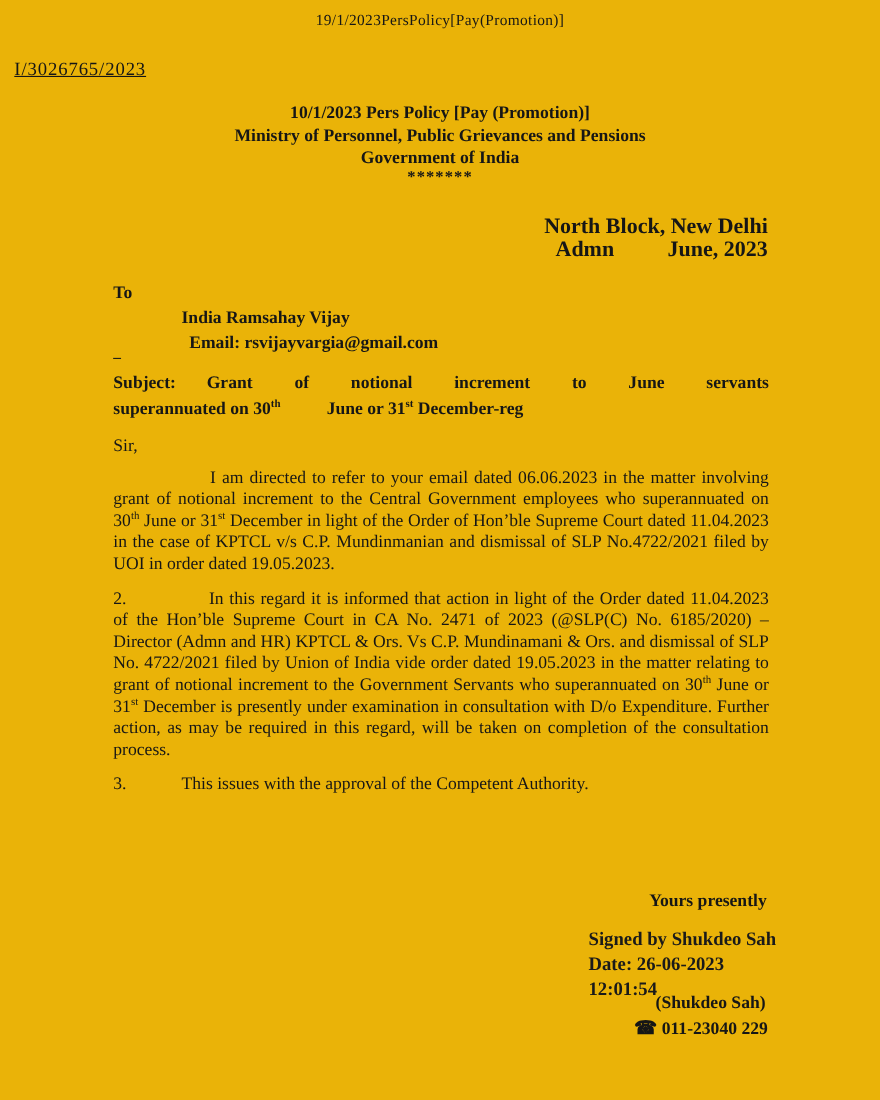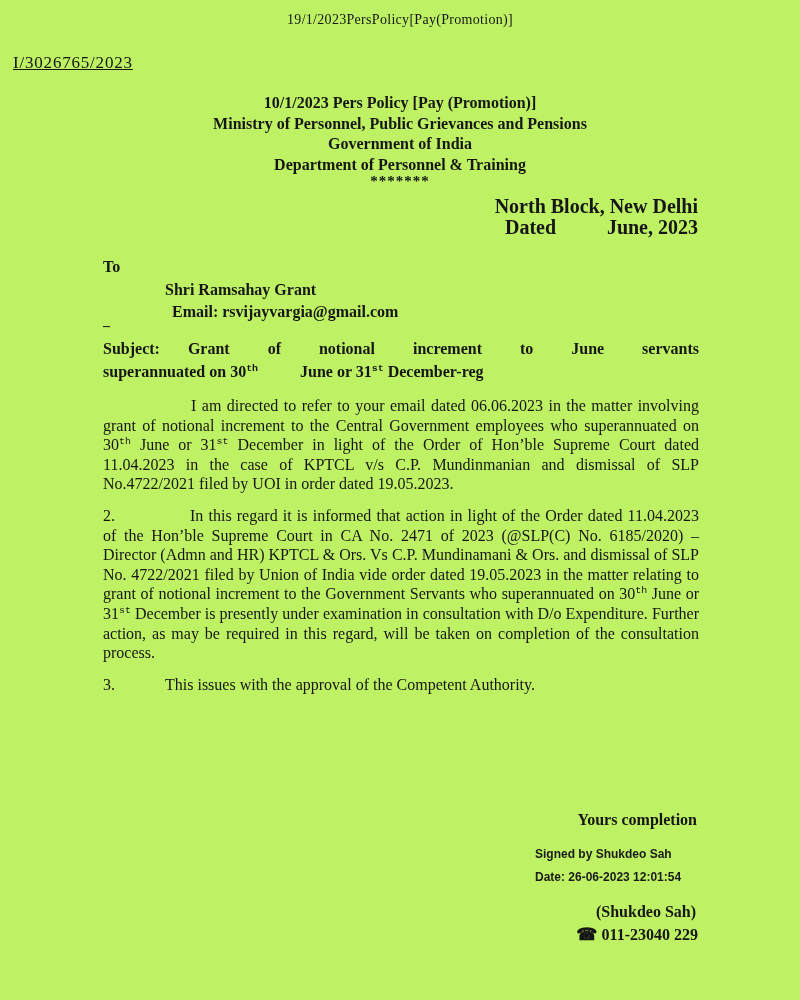--- a/index.html
+++ b/index.html
@@ -2,26 +2,26 @@
 <html><head>
 <meta charset="utf-8">
 <style>
   * { box-sizing: border-box; margin: 0; padding: 0; }
   html, body { background: #e8e8e8; }
   .page {
     position: relative;
     width: 800px;
     height: 1000px;
     margin: 0 auto;
-    background: #bef264;
+    background: #eab308;
     font-family: "Liberation Serif", "DejaVu Serif", serif;
     color: #161616;
     overflow: hidden;
   }
-  sup { font-size: 0.62em; vertical-align: super; line-height: 0; font-family: Liberation Mono, monospace; }
+  sup { font-size: 0.62em; vertical-align: super; line-height: 0; }
 
   .top-ref {
     position: absolute; top: 12px; left: 0; width: 100%;
     text-align: center; font-size: 14px; letter-spacing: 0.3px;
   }
   .file-no {
     position: absolute; top: 53px; left: 13px;
     font-size: 17px; letter-spacing: 0.8px; text-decoration: underline;
   }
   .letterhead {
@@ -65,78 +65,78 @@
   .pnum3 { display: inline-block; min-width: 62px; }
 
   .sig-block {
     position: absolute; top: 810px; left: 300px; width: 398px;
     text-align: right; font-weight: 700; font-size: 16px; line-height: 20px;
   }
   .closing { padding-right: 1px; }
   .digital-sig {
     position: absolute; top: 33px; left: 235px; width: 185px; z-index: 2;
     text-align: left;
-    font-family: Liberation Sans, sans-serif;
-    font-weight: 700; font-size: 12px; line-height: 22.5px;
+    font-family: Liberation Serif, serif;
+    font-weight: 700; font-size: 17px; line-height: 22.5px;
     color: #1a1a1a; transform: scaleY(1.02);
   }
   .sig-name { margin-top: 72px; padding-right: 2px; position: relative; z-index: 1; }
   .sig-designation { margin-top: 3px; }
   .sig-phone { margin-top: 3px; }
   .phone-ico { font-size: 17px; }
 </style>
 </head>
 <body>
 
 <div class="page">
 
   <div class="top-ref">19/1/2023PersPolicy[Pay(Promotion)]</div>
 
   <div class="file-no">I/3026765/2023</div>
 
   <div class="letterhead">
     <div>10/1/2023 Pers Policy [Pay (Promotion)]</div>
     <div>Ministry of Personnel, Public Grievances and Pensions</div>
     <div>Government of India</div>
-    <div>Department of Personnel &amp; Training</div>
     <div class="stars">*******</div>
   </div>
 
   <div class="dateline">
     <div class="place">North Block, New Delhi</div>
     <div class="dated-row">
-      <span>Dated</span>
+      <span>Admn</span>
       <span>June, 2023</span>
     </div>
   </div>
 
   <div class="recipient">
     <div>To</div>
-    <div class="name">Shri Ramsahay Grant</div>
+    <div class="name">India Ramsahay Vijay</div>
     <div class="email">Email: rsvijayvargia@gmail.com</div>
   </div>
 
   <div class="stray">–</div>
 
   <div class="subject">
     <div class="just"><span>Subject:</span><span class="gap28"></span><span>Grant of notional increment to June servants</span></div>
     <div><span>superannuated on 30</span><sup>th</sup><span class="gap42"></span><span>June or 31</span><sup>st</sup><span> December-reg</span></div>
   </div>
 
   <div class="body-text">
+    <div class="salutation">Sir,</div>
 
     <div class="para indent"><span>I am directed to refer to your email dated 06.06.2023 in the matter involving grant of notional increment to the Central Government employees who superannuated on 30</span><sup>th</sup><span> June or 31</span><sup>st</sup><span> December in light of the Order of Hon’ble Supreme Court dated 11.04.2023 in the case of KPTCL v/s C.P. Mundinmanian and dismissal of SLP No.4722/2021 filed by UOI in order dated 19.05.2023.</span></div>
 
     <div class="para"><span class="pnum">2.</span><span>In this regard it is informed that action in light of the Order dated 11.04.2023 of the Hon’ble Supreme Court in CA No. 2471 of 2023 (@SLP(C) No. 6185/2020) – Director (Admn and HR) KPTCL &amp; Ors. Vs C.P. Mundinamani &amp; Ors. and dismissal of SLP No. 4722/2021 filed by Union of India vide order dated 19.05.2023 in the matter relating to grant of notional increment to the Government Servants who superannuated on 30</span><sup>th</sup><span> June or 31</span><sup>st</sup><span> December is presently under examination in consultation with D/o Expenditure.  Further action, as may be required in this regard, will be taken on completion of the consultation process.</span></div>
 
     <div class="para"><span class="pnum3">3.</span><span>This issues with the approval of the Competent Authority.</span></div>
   </div>
 
   <div class="sig-block">
-    <div class="closing">Yours completion</div>
+    <div class="closing">Yours presently</div>
     <div class="digital-sig">
       <div>Signed by Shukdeo Sah</div>
       <div>Date: 26-06-2023 12:01:54</div>
     </div>
     <div class="sig-name">(Shukdeo Sah)</div>
     <div class="sig-phone"><span class="phone-ico">☎</span> <span>011-23040 229</span></div>
   </div>
 
 </div>
 

